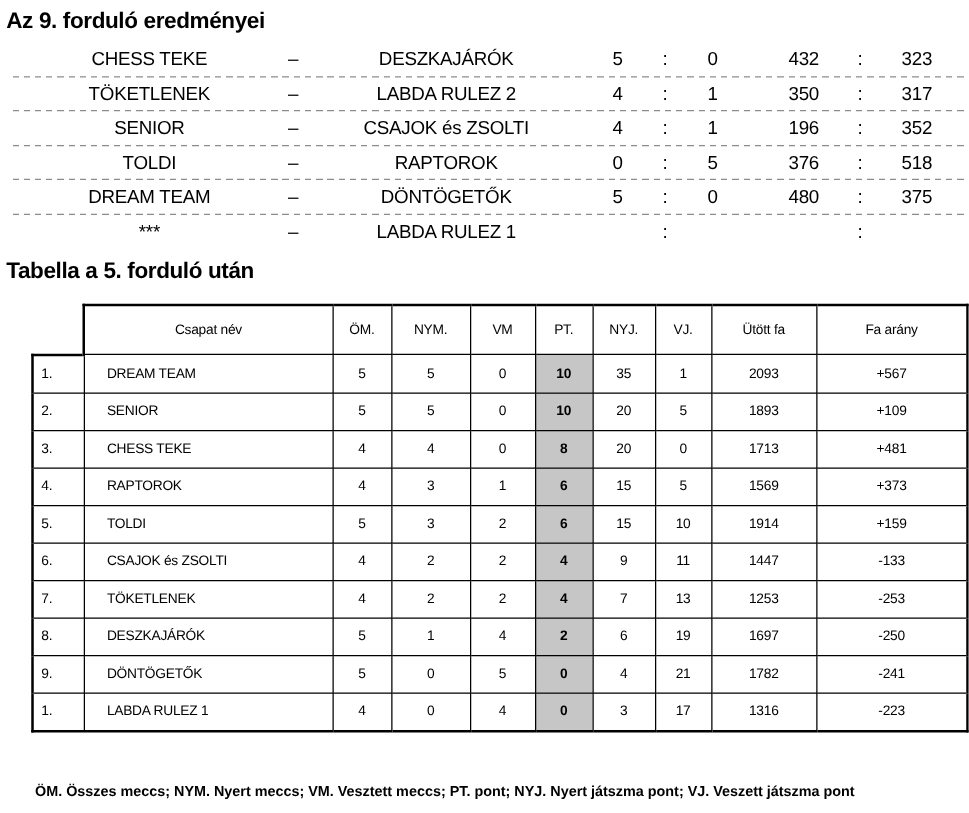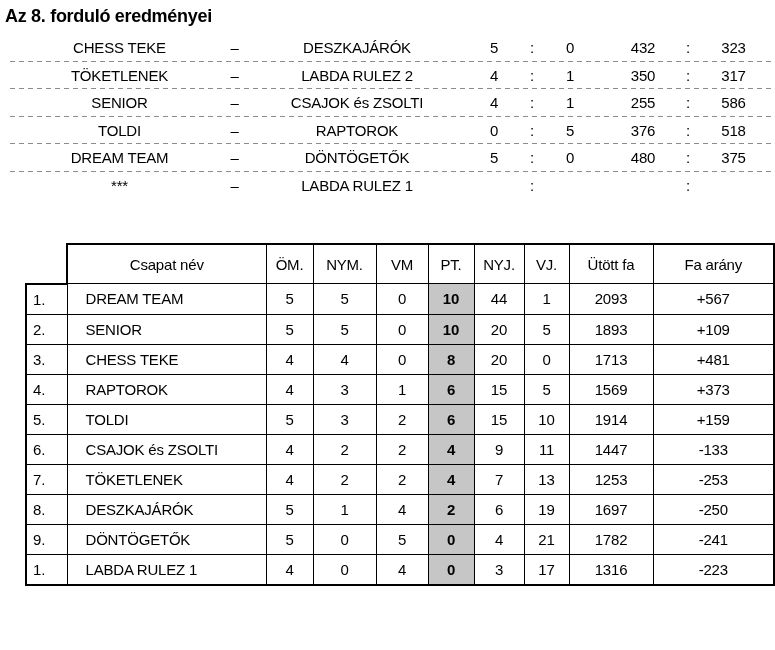--- a/index.html
+++ b/index.html
@@ -60,21 +60,21 @@
     background: repeating-linear-gradient(90deg, #8c8c8c 0 5px, transparent 5px 9px);
   }
 
   
   table.standings {
     position: absolute;
     left: 25px;
     top: 243px;
     border-collapse: collapse;
     table-layout: fixed;
-    font-size: 15px;
+    font-size: 11px;
     letter-spacing: -0.2px;
   }
   .standings th, .standings td {
     border: 1px solid #000000;
     padding: 0;
     text-align: center;
     font-weight: normal;
     white-space: nowrap;
   }
   .standings thead th { height: 38px; }
@@ -102,21 +102,21 @@
     font-size: 11.5px;
     font-weight: bold;
     white-space: nowrap;
   }
 </style>
 </head>
 <body>
 
 <div class="page">
 
-  <div class="section-title title-results">Az 8. forduló eredményei</div>
+  <div class="section-title title-results">Az 9. forduló eredményei</div>
 
   <div class="results-list" id="results-rows">
   <div class="result-row">
     <span></span>
     <span>CHESS TEKE</span>
     <span>–</span>
     <span>DESZKAJÁRÓK</span>
     <span>5</span>
     <span>:</span>
     <span>0</span>
@@ -139,23 +139,23 @@
   </div>
 
   <div class="result-row">
     <span></span>
     <span>SENIOR</span>
     <span>–</span>
     <span>CSAJOK és ZSOLTI</span>
     <span>4</span>
     <span>:</span>
     <span>1</span>
-    <span>255</span>
-    <span>:</span>
-    <span>586</span>
+    <span>196</span>
+    <span>:</span>
+    <span>352</span>
   </div>
 
   <div class="result-row">
     <span></span>
     <span>TOLDI</span>
     <span>–</span>
     <span>RAPTOROK</span>
     <span>0</span>
     <span>:</span>
     <span>5</span>
@@ -184,20 +184,21 @@
     <span>LABDA RULEZ 1</span>
     <span></span>
     <span>:</span>
     <span></span>
     <span></span>
     <span>:</span>
     <span></span>
   </div>
 </div>
 
+  <div class="section-title title-standings">Tabella a 5. forduló után</div>
 
   <table class="standings">
     <colgroup>
       <col style="width:41px">
         <col style="width:199px">
         <col style="width:47px">
       <col style="width:63px">
         <col style="width:52px">
         <col style="width:46px">
       <col style="width:50px">
@@ -220,21 +221,21 @@
       </tr>
     </thead>
     <tbody id="standings-body">
   <tr>
     <td class="rank">1.</td>
     <td class="team">DREAM TEAM</td>
     <td>5</td>
     <td>5</td>
     <td>0</td>
     <td class="pt">10</td>
-    <td>44</td>
+    <td>35</td>
     <td>1</td>
     <td>2093</td>
     <td>+567</td>
   </tr>
 
   <tr>
     <td class="rank">2.</td>
     <td class="team">SENIOR</td>
     <td>5</td>
     <td>5</td>
@@ -346,13 +347,14 @@
     <td>4</td>
     <td class="pt">0</td>
     <td>3</td>
     <td>17</td>
     <td>1316</td>
     <td>-223</td>
   </tr>
 </tbody>
   </table>
 
+  <div class="footnote">ÖM. Összes meccs; NYM. Nyert meccs; VM. Vesztett meccs; PT. pont; NYJ. Nyert játszma pont; VJ. Veszett játszma pont</div>
 </div>
 
 </body></html>

